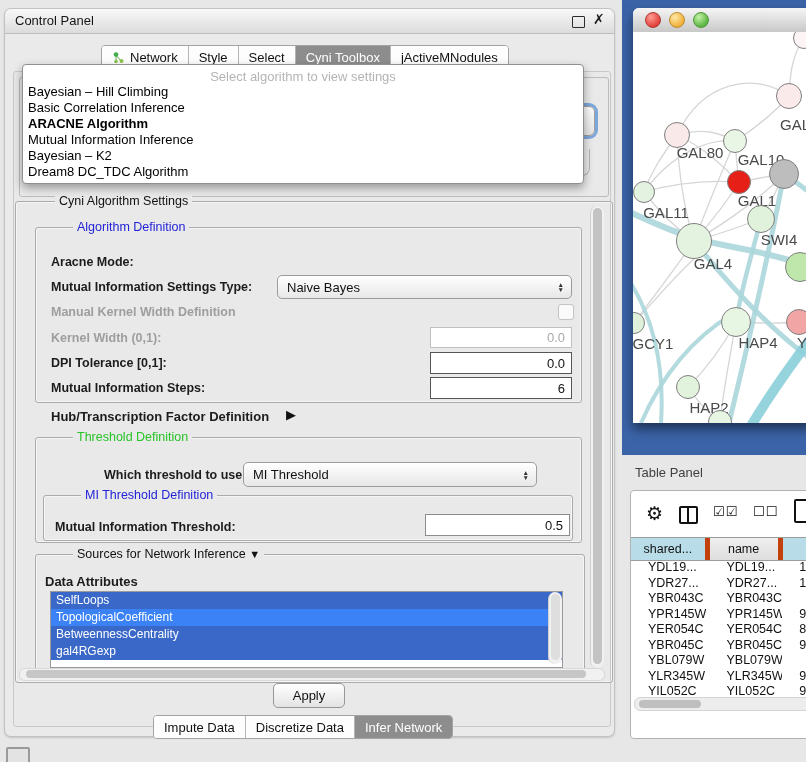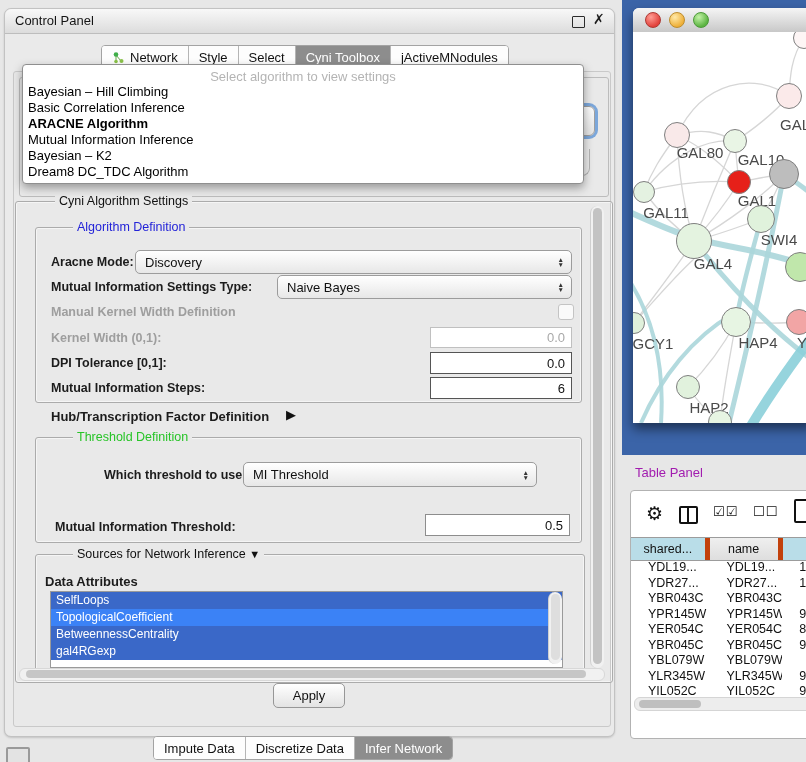--- a/index.html
+++ b/index.html
@@ -82,21 +82,21 @@
        border-bottom:1px solid #979797;border-radius:6px 6px 0 0;display:flex;align-items:center;padding-left:12px;gap:8px;}
   .light{width:14px;height:14px;border-radius:50%;}
   .light.red{background:radial-gradient(circle at 35% 30%,#ff9d94,#e2423c 70%);border:1px solid #ad3832;}
   .light.yellow{background:radial-gradient(circle at 35% 30%,#ffe9a8,#eeb03a 70%);border:1px solid #bd8d2e;}
   .light.green{background:radial-gradient(circle at 35% 30%,#c4f3a8,#5cb442 70%);border:1px solid #4c9a38;}
   .net-canvas{left:0px;top:24px;width:173px;height:391px;background:#fff;overflow:hidden;}
   .node{position:absolute;border-radius:50%;border:1px solid #7f7f7f;box-sizing:border-box;}
   .node-label{position:absolute;transform:translate(-50%,-50%);font-size:15px;color:#4a4a4a;white-space:nowrap;}
 
   
-  .tp-title{left:635px;top:465px;font-size:13px;color:#a21caf;}
+  .tp-title{left:635px;top:465px;font-size:13px;color:#404040;}
   .tp-box{left:630px;top:490px;width:190px;height:247px;background:#fff;border:1px solid #b2b2b2;border-radius:4px;}
   .tp-toolbar{left:0;top:0;right:0;height:46px;display:flex;align-items:center;gap:0;}
   .gear-i{position:absolute;left:15px;top:11px;font-size:19px;color:#111;}
   .split-i{position:absolute;left:48px;top:15px;width:15px;height:14px;border:2px solid #111;border-radius:2px;}
   .split-i:before{content:"";position:absolute;left:6px;top:0;bottom:0;width:2px;background:#111;}
   .cbpair{position:absolute;top:13px;font-size:13px;letter-spacing:1px;color:#111;}
   .doc-i{position:absolute;left:163px;top:8px;width:16px;height:20px;border:2px solid #111;border-radius:2px;background:#fff;}
   .thead{left:0;top:46px;right:0;height:22px;display:flex;border-top:1px solid #9c9c9c;border-bottom:1px solid #9c9c9c;font-size:12.5px;}
   .th{display:flex;align-items:center;justify-content:center;border-right:5px solid #c2410c;box-sizing:border-box;}
   .th.blue{background:#b9dde8;}
@@ -157,27 +157,20 @@
 
     <div class="abs gbox" style="left:10px;top:192px;width:596px;height:480px;">
       <div class="gtitle" style="left:10px;">Cyni Algorithm Settings</div>
     </div>
 
     <div class="abs gbox" style="left:30px;top:218px;width:545px;height:174px;">
       <div class="gtitle blue">Algorithm Definition</div>
     </div>
 
     <div class="abs lbl" style="left:46px;top:246px;">Aracne Mode:</div>
-    <div class="combo" style="left:130px;top:241px;width:437px;height:24px;">
-      <span>Discovery</span>
-      <span class="arrows">
-          <span>▲</span>
-          <span>▼</span>
-        </span>
-    </div>
 
     <div class="abs lbl" style="left:46px;top:271px;">Mutual Information Settings Type:</div>
     <div class="combo" style="left:272px;top:266px;width:295px;height:24px;">
       <span>Naive Bayes</span>
       <span class="arrows">
           <span>▲</span>
           <span>▼</span>
         </span>
     </div>
 
@@ -201,20 +194,23 @@
     </div>
     <div class="abs lbl" style="left:99px;top:459px;">Which threshold to use:</div>
     <div class="combo" style="left:238px;top:453px;width:294px;height:25px;">
       <span>MI Threshold</span>
       <span class="arrows">
           <span>▲</span>
           <span>▼</span>
         </span>
     </div>
 
+    <div class="abs gbox" style="left:38px;top:486px;width:528px;height:44px;">
+      <div class="gtitle blue">MI Threshold Definition</div>
+    </div>
     <div class="abs lbl" style="left:50px;top:511px;">Mutual Information Threshold:</div>
     <div class="field" style="left:420px;top:505px;width:145px;height:22px;">0.5</div>
 
     <div class="abs gbox" style="left:30px;top:545px;width:548px;height:125px;">
       <div class="gtitle">
         <span>Sources for Network Inference</span>
         <span style="font-size:11px;">▼</span>
       </div>
     </div>
     <div class="abs lbl" style="left:40px;top:565px;font-size:13px;">Data Attributes</div>
@@ -231,21 +227,21 @@
 
     <div class="abs vscroll" style="left:585px;top:197px;height:462px;">
       <div class="vthumb" style="top:2px;height:456px;"></div>
     </div>
     <div class="abs hscroll-track" style="left:14px;top:659px;width:584px;height:11px;">
       <div class="hthumb" style="left:6px;width:560px;"></div>
     </div>
 
     <div class="abs apply-btn">Apply</div>
 
-    <div class="seg" id="bottom-tabs" style="left:148px;top:706px;margin-top:21px;">
+    <div class="seg" id="bottom-tabs" style="left:148px;top:706px;">
         <div class="tab">
           <span>Impute Data</span>
         </div>
         <div class="tab">
           <span>Discretize Data</span>
         </div>
         <div class="tab selected">
           <span>Infer Network</span>
         </div>
       </div>

